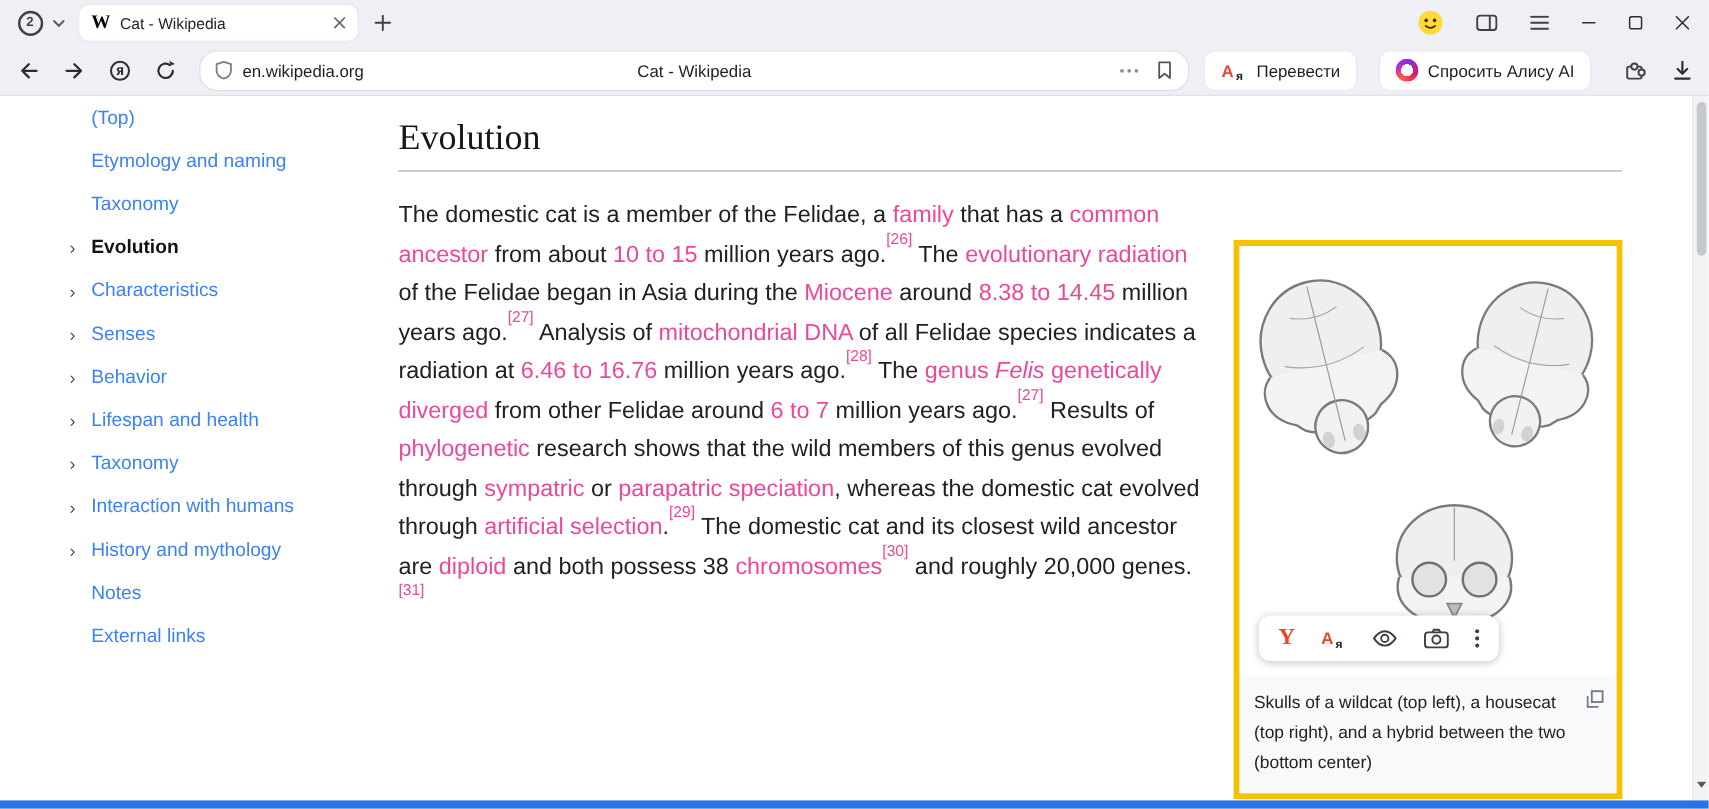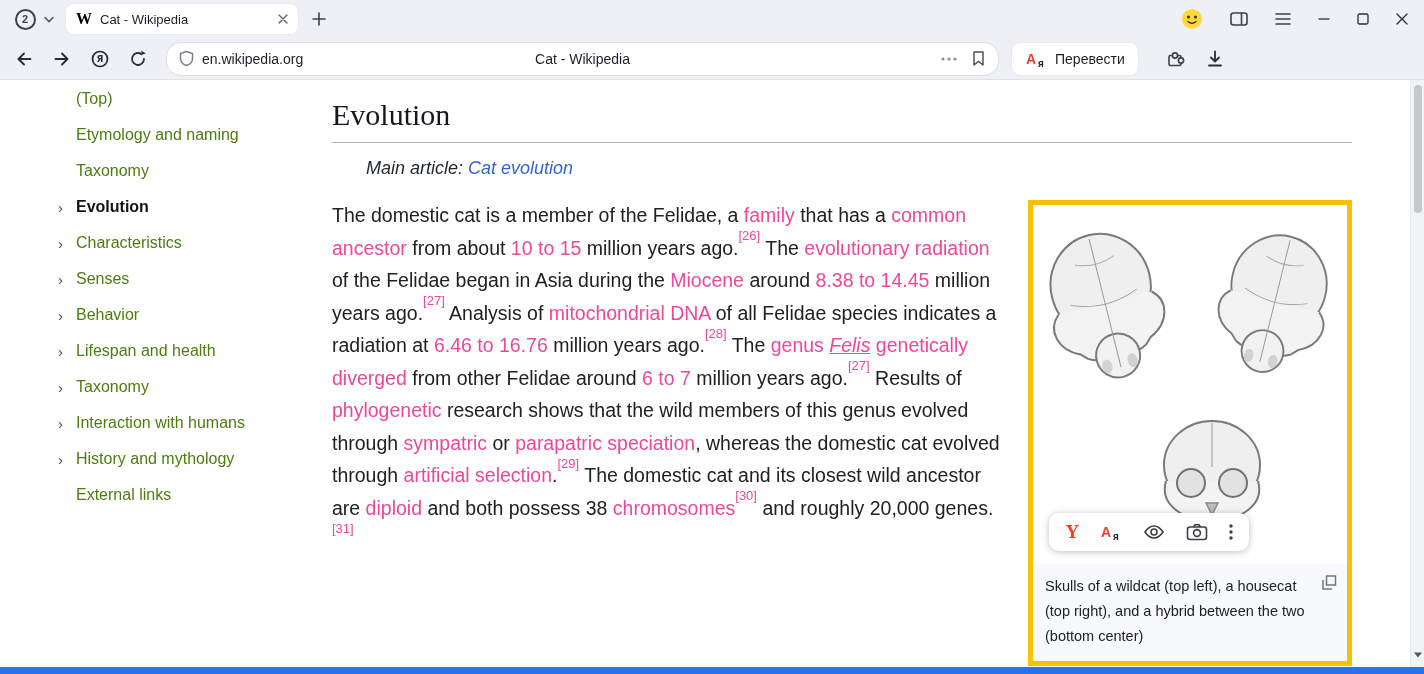--- a/index.html
+++ b/index.html
@@ -35,31 +35,31 @@
   .toolbar-end { display:flex; gap:20px; align-items:center; margin-left:8px; }
 
   
   .page { position:absolute; top:80px; left:0; width:1424px; height:587px; background:#fff; overflow:hidden; }
   .bottom-strip { position:absolute; left:0; bottom:0; width:1424px; height:7px; background:#2a72eb; }
 
   .toc { position:absolute; left:58px; top:1px; }
   .toc-item { display:flex; align-items:center; height:36px; cursor:pointer; }
   .chev { width:18px; font-size:15px; color:#4a4e54; visibility:hidden; }
   .has-chev .chev { visibility:visible; }
-  .toc-link { font-size:16px; color:#4d7c0f; text-decoration:none; }
+  .toc-link { font-size:16px; color:#3b82f6; text-decoration:none; }
   .active .toc-link { color:#101418; font-weight:bold; }
 
   .content { position:absolute; left:332px; top:0; width:1020px; }
   .h2 { font-family:"Liberation Serif", serif; font-size:30px; font-weight:400; color:#14181d;
     line-height:38px; padding:16px 0 8px; border-bottom:1px solid #a7adb5; }
   .hatnote { margin:15px 0 0 34px; font-style:italic; font-size:18px; color:#24292e; }
   .hatnote a { color:#3366cc; text-decoration:none; }
   .para { margin-top:20px; width:676px; font-size:19.5px; line-height:32.5px; color:#202122; }
   .wlink { color:#ec4899; text-decoration:none; }
-  .italic { font-style:italic;text-decoration:underline; }
+  .italic { font-style:italic; }
   sup.ref { font-size:13px; line-height:0; position:relative; top:-7px; }
 
   
   .figure { position:absolute; left:696px; top:120px; width:324px; background:#fff; border:5px solid #f6c100; }
   .fig-image { height:359px; background:#fff; position:relative; display:flex; align-items:center; justify-content:center; }
   .overlay-bar { position:absolute; left:16px; bottom:13px; width:200px; height:38px; background:#fff; border-radius:10px;
     box-shadow:0 1px 7px rgba(0,0,0,.25); display:flex; align-items:center; justify-content:space-around; padding:0 6px; }
   .ov-y { color:#fc3f1d; font-family:"Liberation Serif", serif; font-weight:bold; font-size:19px; }
   .fig-caption { background:#f8f9fa; padding:10px 40px 12px 12px; font-size:14.5px; line-height:25px;
     color:#202122; position:relative; min-height:90px; }
@@ -184,20 +184,24 @@
   </div>
   <div class="pill" style="margin-left:-6px;">
     <span class="icon-btn">
       <svg width="22" height="20">
           <text x="1" y="15" font-size="14" font-weight="bold" fill="#e8442e" font-family="Liberation Sans, sans-serif">А</text>
           <text x="13" y="18" font-size="10" font-weight="bold" fill="#23252b" font-family="Liberation Sans, sans-serif">я</text>
         </svg>
     </span>
     <span>Перевести</span>
   </div>
+  <div class="pill">
+    <span class="alice-ring"></span>
+    <span>Спросить Алису AI</span>
+  </div>
   <div class="toolbar-end">
     <span class="icon-btn">
       <svg width="20" height="20">
           <rect x="4" y="6.5" width="12" height="10" rx="1.5" fill="none" stroke="#3e4148" stroke-width="1.6"></rect>
           <circle cx="10" cy="6.5" r="2.6" fill="#eef0f5" stroke="#3e4148" stroke-width="1.6"></circle>
           <circle cx="16" cy="11.5" r="2.6" fill="#eef0f5" stroke="#3e4148" stroke-width="1.6"></circle>
         </svg>
     </span>
     <span class="icon-btn">
       <svg width="20" height="20">
@@ -251,29 +255,30 @@
     <div class="toc-item has-chev">
         <span class="chev">›</span>
         <a class="toc-link">Interaction with humans</a>
       </div>
     <div class="toc-item has-chev">
         <span class="chev">›</span>
         <a class="toc-link">History and mythology</a>
       </div>
     <div class="toc-item">
         <span class="chev">›</span>
+        <a class="toc-link">Notes</a>
+      </div>
+    <div class="toc-item">
+        <span class="chev">›</span>
         <a class="toc-link">External links</a>
       </div>
   </nav>
 
   <div class="content">
     <div class="h2">Evolution</div>
-    <div class="hatnote">
-      <span>Main article: </span><a href="#">Cat evolution</a>
-    </div>
     <p class="para"><span>The domestic cat is a member of the Felidae, a </span><a class="wlink" href="#">family</a><span> that has a </span><a class="wlink" href="#">common ancestor</a><span> from about </span><a class="wlink" href="#">10 to 15</a><span> million years ago.</span><sup class="ref"><a class="wlink" href="#">[26]</a></sup><span> The </span><a class="wlink" href="#">evolutionary radiation</a><span> of the Felidae began in Asia during the </span><a class="wlink" href="#">Miocene</a><span> around </span><a class="wlink" href="#">8.38 to 14.45</a><span> million years ago.</span><sup class="ref"><a class="wlink" href="#">[27]</a></sup><span> Analysis of </span><a class="wlink" href="#">mitochondrial DNA</a><span> of all Felidae species indicates a radiation at </span><a class="wlink" href="#">6.46 to 16.76</a><span> million years ago.</span><sup class="ref"><a class="wlink" href="#">[28]</a></sup><span> The </span><a class="wlink" href="#">genus</a><span> </span><a class="wlink italic" href="#">Felis</a><span> </span><a class="wlink" href="#">genetically diverged</a><span> from other Felidae around </span><a class="wlink" href="#">6 to 7</a><span> million years ago.</span><sup class="ref"><a class="wlink" href="#">[27]</a></sup><span> Results of </span><a class="wlink" href="#">phylogenetic</a><span> research shows that the wild members of this genus evolved through </span><a class="wlink" href="#">sympatric</a><span> or </span><a class="wlink" href="#">parapatric speciation</a><span>, whereas the domestic cat evolved through </span><a class="wlink" href="#">artificial selection</a><span>.</span><sup class="ref"><a class="wlink" href="#">[29]</a></sup><span> The domestic cat and its closest wild ancestor are </span><a class="wlink" href="#">diploid</a><span> and both possess 38 </span><a class="wlink" href="#">chromosomes</a><sup class="ref"><a class="wlink" href="#">[30]</a></sup><span> and roughly 20,000 genes.</span><sup class="ref"><a class="wlink" href="#">[31]</a></sup></p>
 
     <figure class="figure">
       <div class="fig-image">
         <svg width="300" height="356" viewBox="0 0 300 356">
           <defs>
             <g id="skull-top">
               <ellipse cx="0" cy="-22" rx="50" ry="52" fill="#efefef" stroke="#7a7a7a" stroke-width="2"></ellipse>
               <path d="M-48 -4 C-62 8 -58 30 -36 40 L-30 46 C-18 54 18 54 30 46 L36 40 C58 30 62 8 48 -4" fill="#f3f3f3" stroke="#7a7a7a" stroke-width="2"></path>
               <ellipse cx="0" cy="50" rx="22" ry="22" fill="#f1f1f1" stroke="#7a7a7a" stroke-width="2"></ellipse>

